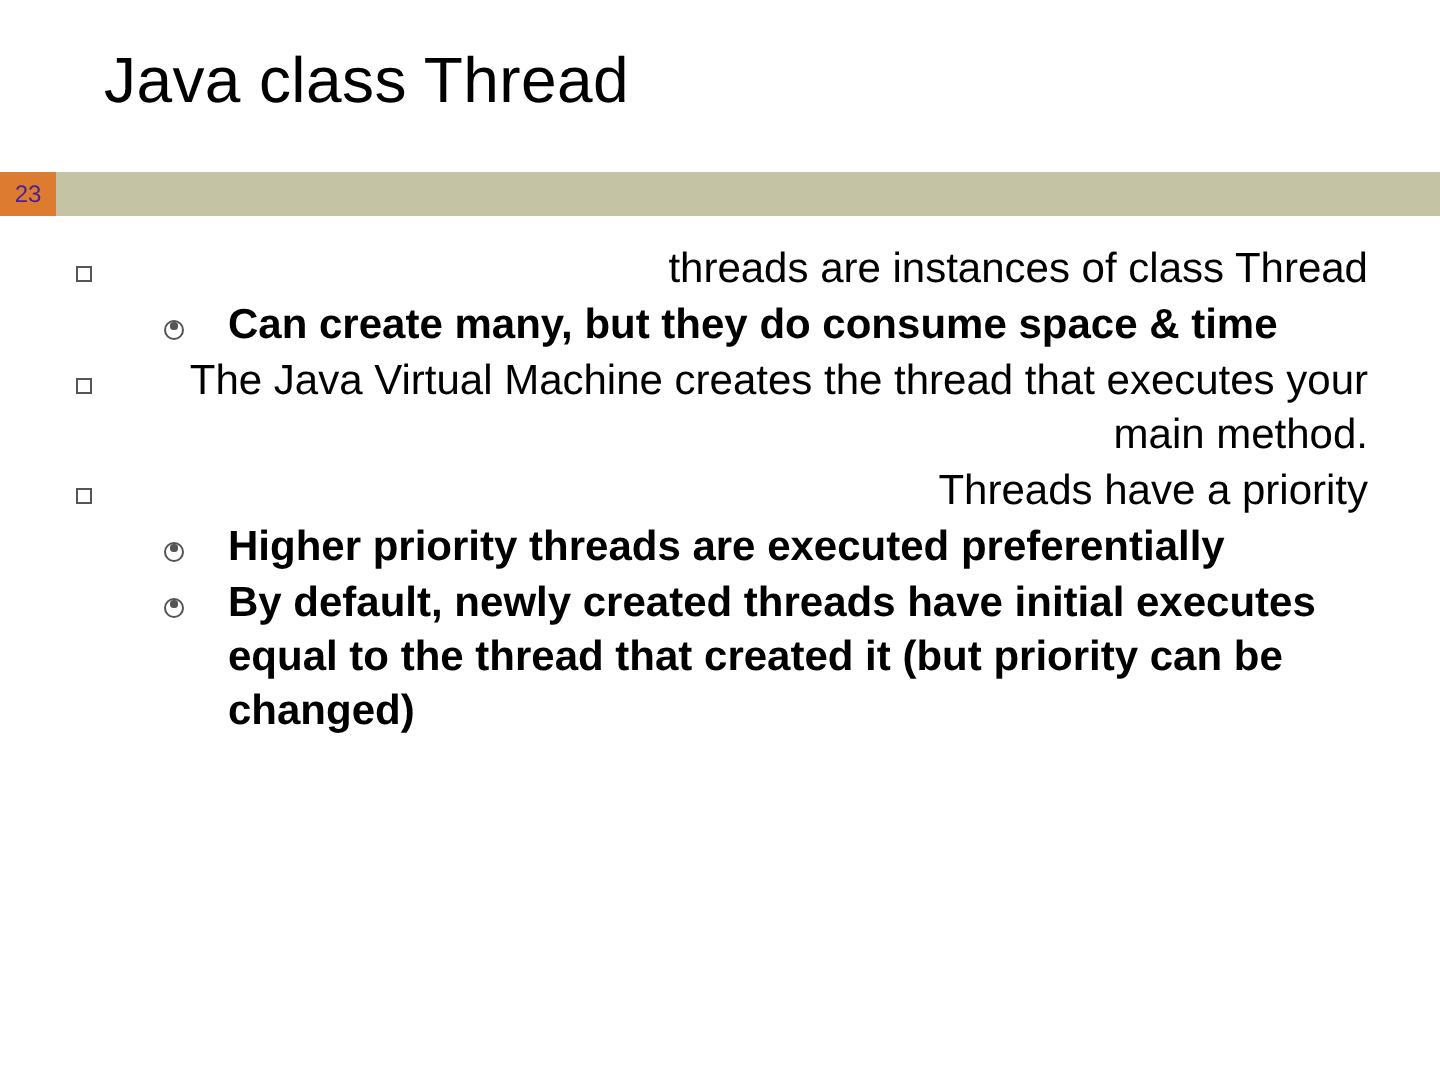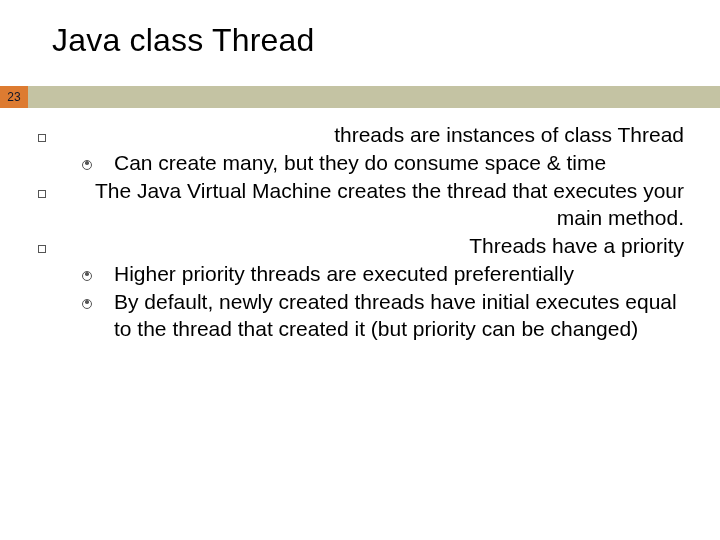--- a/index.html
+++ b/index.html
@@ -31,21 +31,21 @@
     top: 86px;
     left: 0;
     width: 720px;
     height: 22px;
     display: flex;
   }
   .page-box {
     width: 28px;
     height: 22px;
     background: #dd7b31;
-    color: #0f172a;
+    color: #4c1d95;
     font-size: 12px;
     line-height: 22px;
     text-align: center;
     font-weight: 400;
   }
   .bar-rest {
     flex: 1;
     height: 22px;
     background: #c4c3a3;
   }
@@ -72,20 +72,21 @@
     line-height: 27px;
     color: #222;
   }
   .lvl1 > .txt {
     flex: 1;
   }
   .lvl2 {
     display: flex;
     margin-left: 46px;
     margin-bottom: 1px;
+    font-weight: bold;
   }
   .lvl2 > .bullet {
     width: 32px;
     flex: 0 0 32px;
     font-size: 14px;
     line-height: 27px;
     color: #444;
   }
   .lvl2 > .txt {
     flex: 1;

